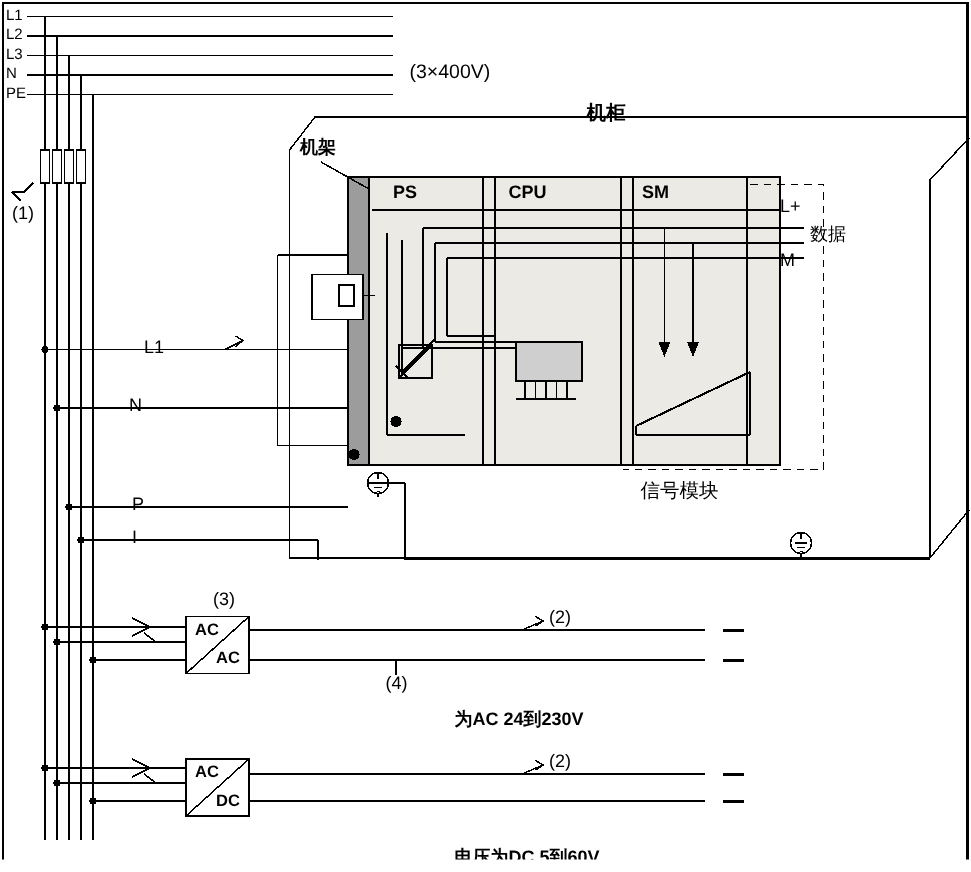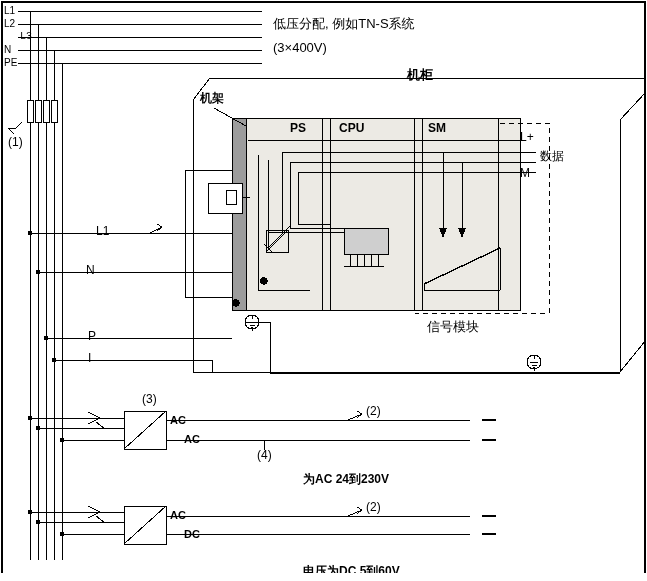--- a/index.html
+++ b/index.html
@@ -16,21 +16,21 @@
   }
   #root svg{position:absolute;left:0;top:0;}
   .lbl{
     position:absolute;
     font-family:"Liberation Sans", sans-serif;
     color:#000;
     white-space:nowrap;
     line-height:1.15;
   }
   .s10{font-size:10px;}
-  .s11{font-size:11px;margin-left:40px;}
+  .s11{font-size:11px;}
   .s12{font-size:12px;}
   .s13{font-size:13px;}
   .b{font-weight:bold;}
 </style>
 </head>
 <body>
 
 <div id="root">
 
   <svg width="647" height="581" viewBox="0 0 647 581">
@@ -203,33 +203,32 @@
       <circle cx="62" cy="440" r="2.4" fill="#000" stroke="none"></circle>
       <circle cx="30" cy="512" r="2.4" fill="#000" stroke="none"></circle>
       <circle cx="38" cy="522" r="2.4" fill="#000" stroke="none"></circle>
       <circle cx="62" cy="534" r="2.4" fill="#000" stroke="none"></circle>
 
     </g>
   </svg>
 
   <div class="lbl s10" style="left:4px;  top:5px;">L1</div>
   <div class="lbl s10" style="left:4px;  top:18px;">L2</div>
-  <div class="lbl s10" style="left:20px;  top:31px;font-family:Liberation Mono, monospace;">L3</div>
+  <div class="lbl s10" style="left:4px;  top:31px;">L3</div>
   <div class="lbl s10" style="left:4px;  top:44px;">N</div>
   <div class="lbl s10" style="left:4px;  top:57px;text-align:center;">PE</div>
 
-  <div class="lbl s13" style="left:273px; top:17px;">低压分配, 例如TN-S系统</div>
   <div class="lbl s13" style="left:273px; top:41px;">(3×400V)</div>
 
   <div class="lbl s12" style="left:8px; top:136px;">(1)</div>
 
-  <div class="lbl s13 b" style="left:391px; top:68px;margin-left:16px;">机柜</div>
+  <div class="lbl s13 b" style="left:391px; top:68px;">机柜</div>
   <div class="lbl s12 b" style="left:200px; top:92px;">机架</div>
 
-  <div class="lbl s12 b" style="left:262px; top:122px;margin-left:28px;">PS</div>
+  <div class="lbl s12 b" style="left:262px; top:122px;">PS</div>
   <div class="lbl s12 b" style="left:339px; top:122px;">CPU</div>
   <div class="lbl s12 b" style="left:428px; top:122px;">SM</div>
 
   <div class="lbl s12" style="left:520px; top:131px;">L+</div>
   <div class="lbl s12" style="left:540px; top:150px;">数据</div>
   <div class="lbl s12" style="left:520px; top:167px;">M</div>
 
   <div class="lbl s13" style="left:427px; top:320px;">信号模块</div>
 
   <div class="lbl s12" style="left:96px; top:225px;">L1</div>

